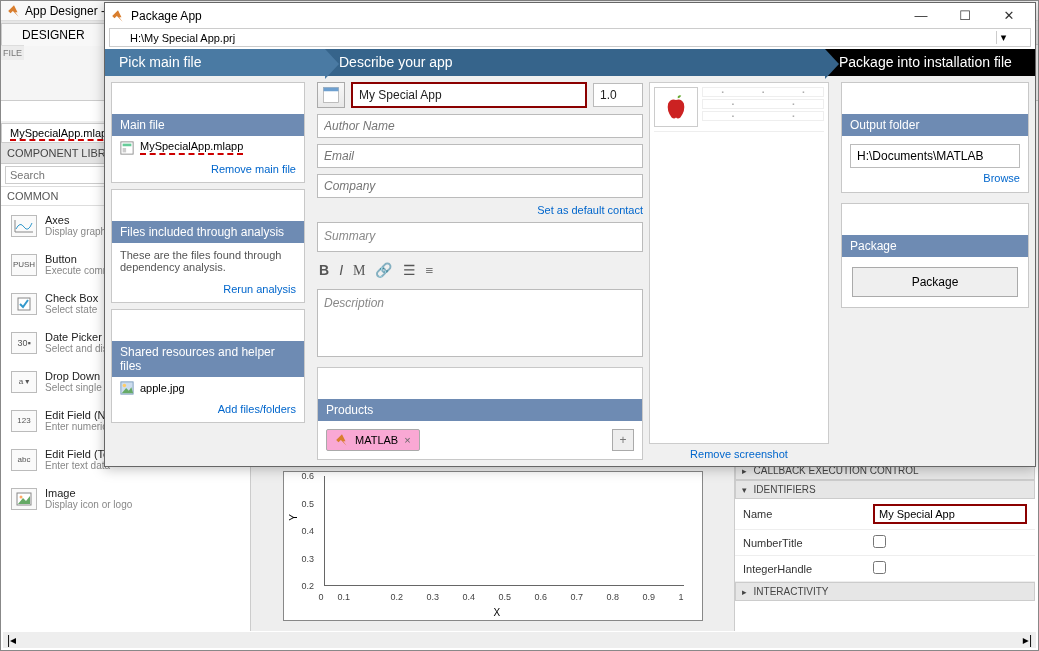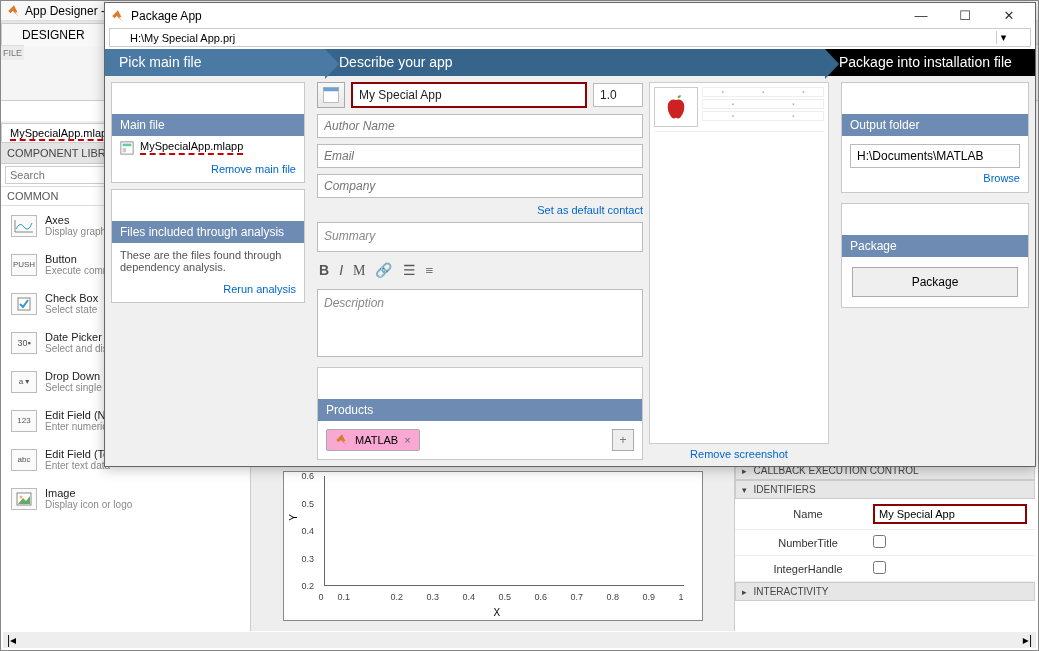--- a/index.html
+++ b/index.html
@@ -27,21 +27,21 @@
 .comp-item { display: flex; gap: 8px; padding: 8px 10px; align-items: center; }
 .comp-icon { width: 26px; height: 22px; border: 1px solid #bbb; display: flex; align-items: center; justify-content: center; font-size: 10px; color: #555; background: #fafafa; }
 .comp-text .t { font-size: 11px; color: #222; }
 .comp-text .s { font-size: 10px; color: #888; }
 
 .left-pane { position: absolute; top: 100px; left: 0; width: 250px; height: 530px; border-right: 1px solid #ccc; overflow: hidden; }
 .center-pane { position: absolute; top: 460px; left: 250px; width: 484px; height: 170px; background: #eee; border-right: 1px solid #ccc; display: flex; align-items: center; justify-content: center; }
 .right-pane { position: absolute; top: 460px; left: 734px; width: 300px; height: 170px; background: #fff; }
 .prop-sect { background: #e6e6e6; border: 1px solid #ccc; padding: 3px 6px; font-size: 10px; color: #444; display: flex; align-items: center; gap: 4px; }
 .prop-row { display: flex; padding: 5px 8px; font-size: 11px; border-bottom: 1px solid #eee; align-items: center; }
-.prop-row .lab { width: 130px; color: #333; text-align: center; }
+.prop-row .lab { width: 130px; color: #333; }
 .prop-row .val { flex: 1; }
 .prop-row input[type="text"] { width: 100%; border: 1px solid #ccc; padding: 2px 4px; font-size: 11px; }
 .prop-row input[type="checkbox"] { }
 .red-border-input { border: 2px solid #8b0000 !important; }
 
 .axes-preview { width: 420px; height: 150px; background: #fff; border: 1px solid #888; position: relative; }
 .axes-preview .plot { position: absolute; left: 40px; top: 4px; width: 360px; height: 110px; border-left: 1px solid #666; border-bottom: 1px solid #666; }
 .axes-preview .yl { position: absolute; left: 6px; top: 40px; transform: rotate(-90deg); font-size: 10px; }
 .axes-preview .xl { position: absolute; left: 210px; bottom: 2px; font-size: 10px; }
 .axes-preview .xtick { position: absolute; bottom: 18px; font-size: 9px; color: #444; }
@@ -326,20 +326,32 @@
             </svg>
           <span class="fname">MySpecialApp.mlapp</span>
         </div>
         <div class="panel-link"><a href="#">Remove main file</a></div>
       </div>
       <div class="panel">
         <div class="panel-hdr">Files included through analysis</div>
         <div class="panel-body">These are the files found through dependency analysis.</div>
         <div class="panel-link"><a href="#">Rerun analysis</a></div>
       </div>
+      <div class="panel">
+        <div class="panel-hdr">Shared resources and helper files</div>
+        <div class="mainfile-row">
+          <svg width="14" height="14" viewBox="0 0 16 16">
+              <rect x="1" y="1" width="14" height="14" fill="#cde" stroke="#79b"></rect>
+              <circle cx="5" cy="5" r="2" fill="#fc6"></circle>
+              <path d="M2 14 L7 8 L10 11 L13 7 L15 14 Z" fill="#6a6"></path>
+            </svg>
+          <span>apple.jpg</span>
+        </div>
+        <div class="panel-link"><a href="#">Add files/folders</a></div>
+      </div>
     </div>
 
     <div class="col2">
       <div class="col2-main">
         <div class="form-row">
           <div class="app-icon">
             <svg viewBox="0 0 24 24">
                 <rect x="2" y="2" width="20" height="20" fill="#fff" stroke="#aaa"></rect>
                 <rect x="2" y="2" width="20" height="5" fill="#6ea0d0"></rect>
               </svg>

